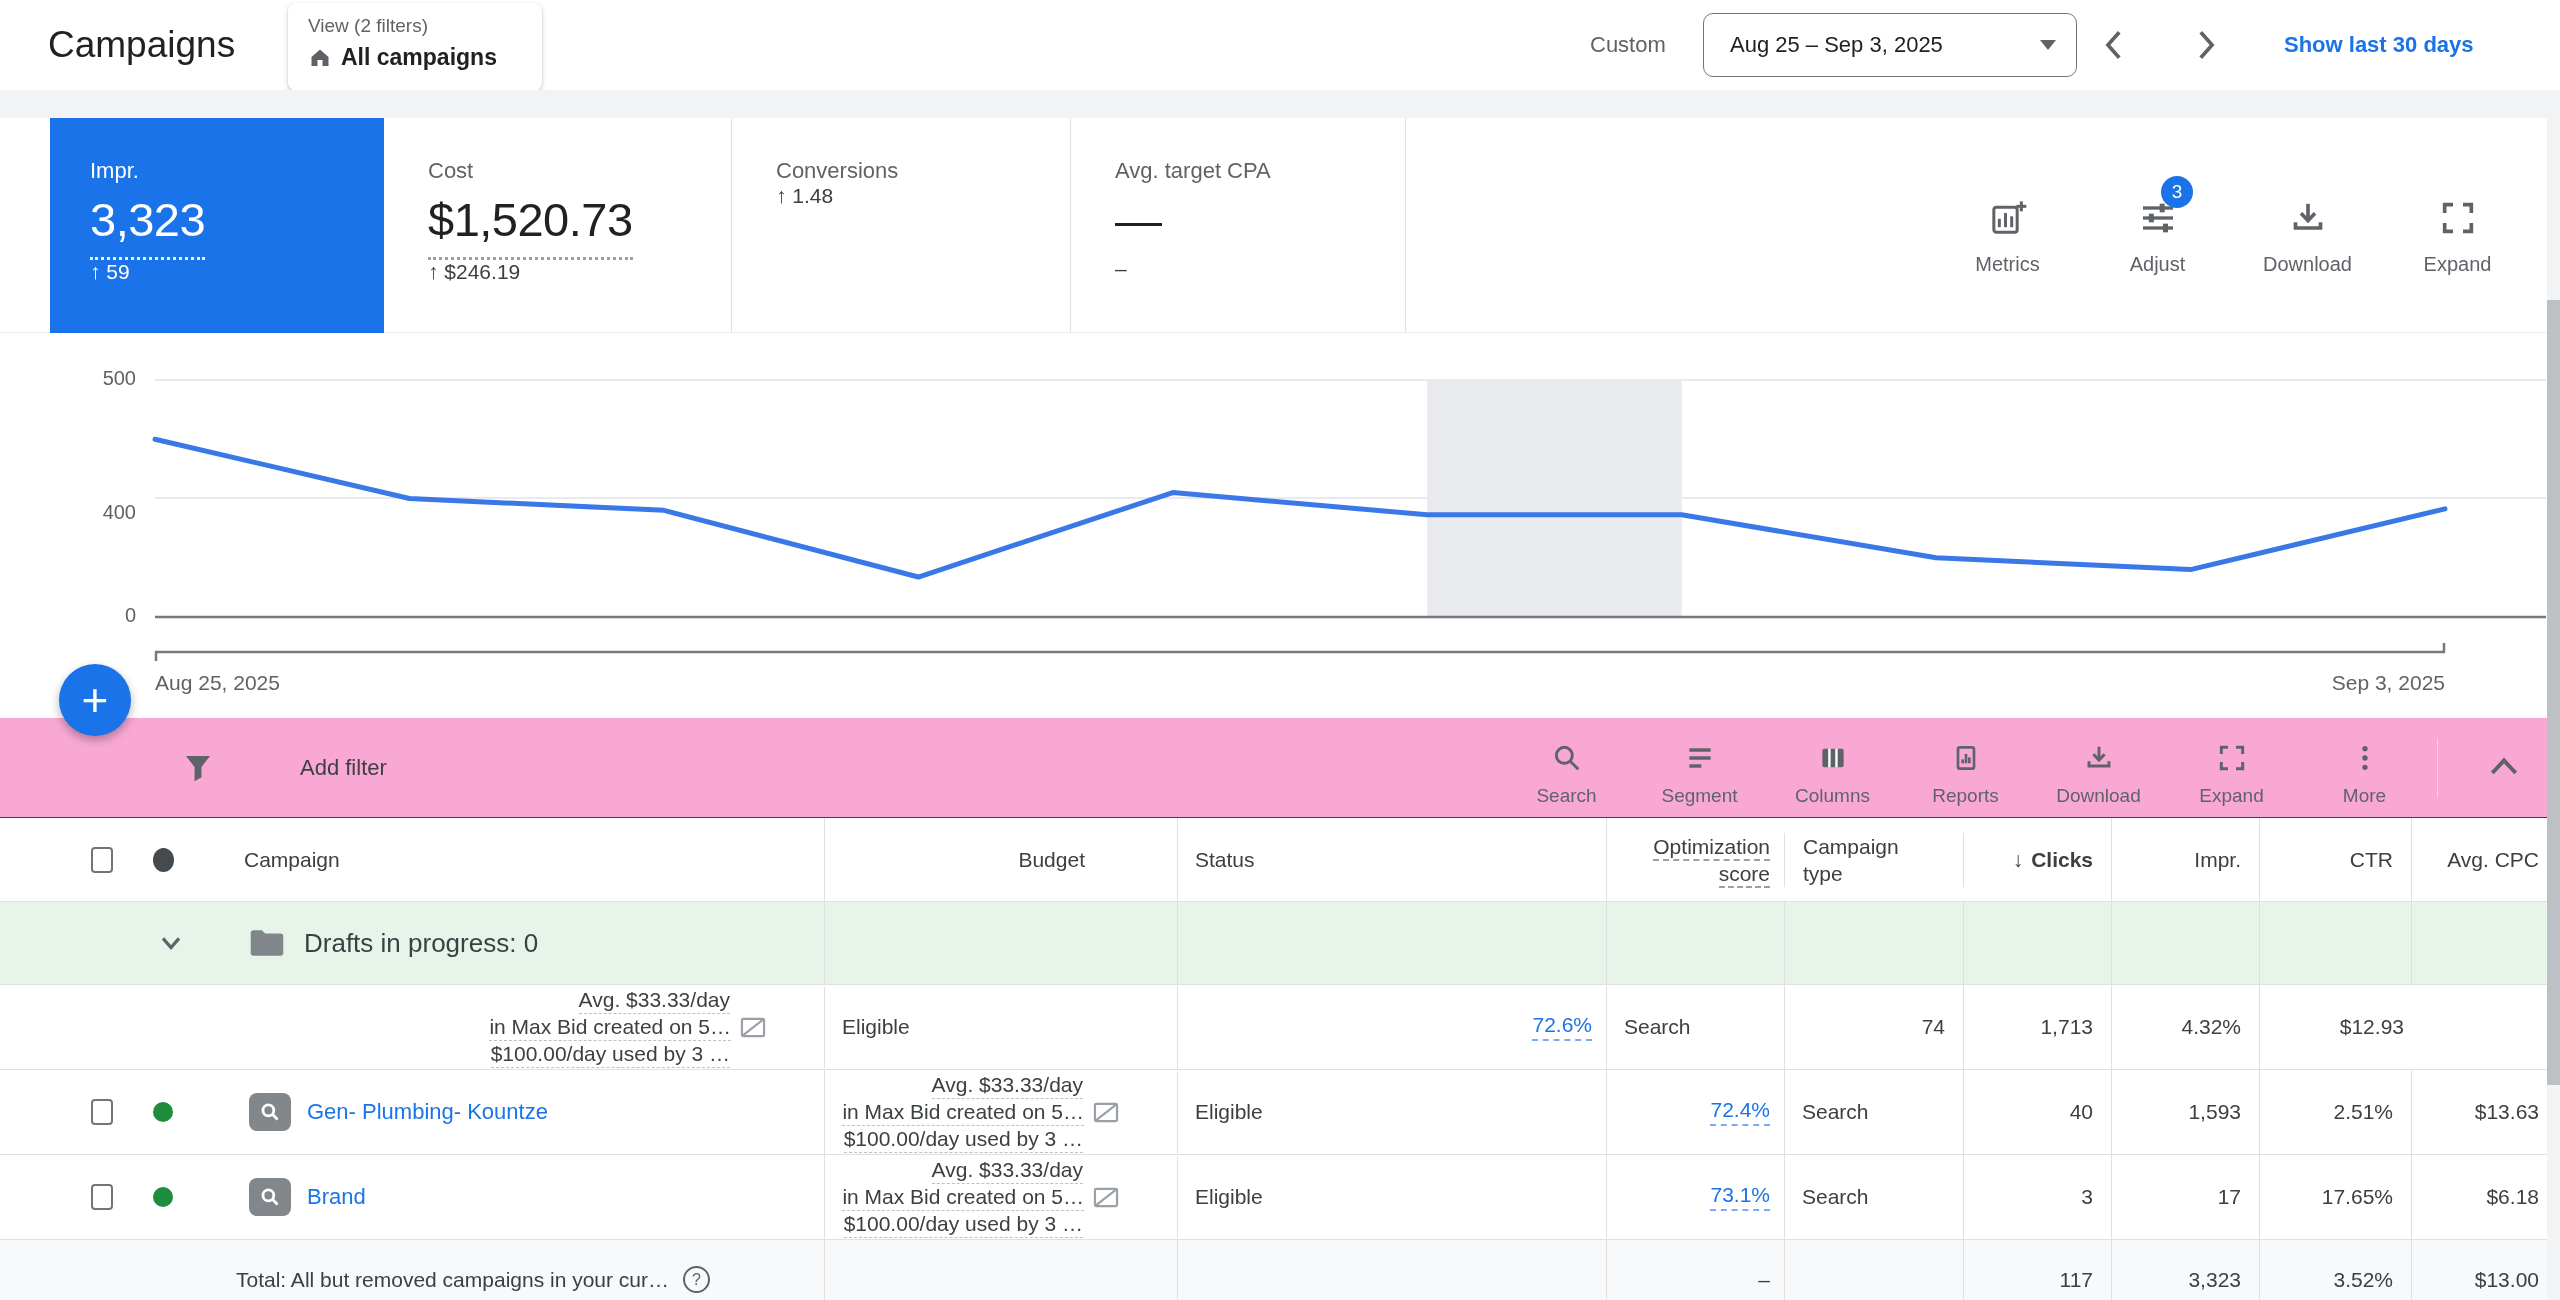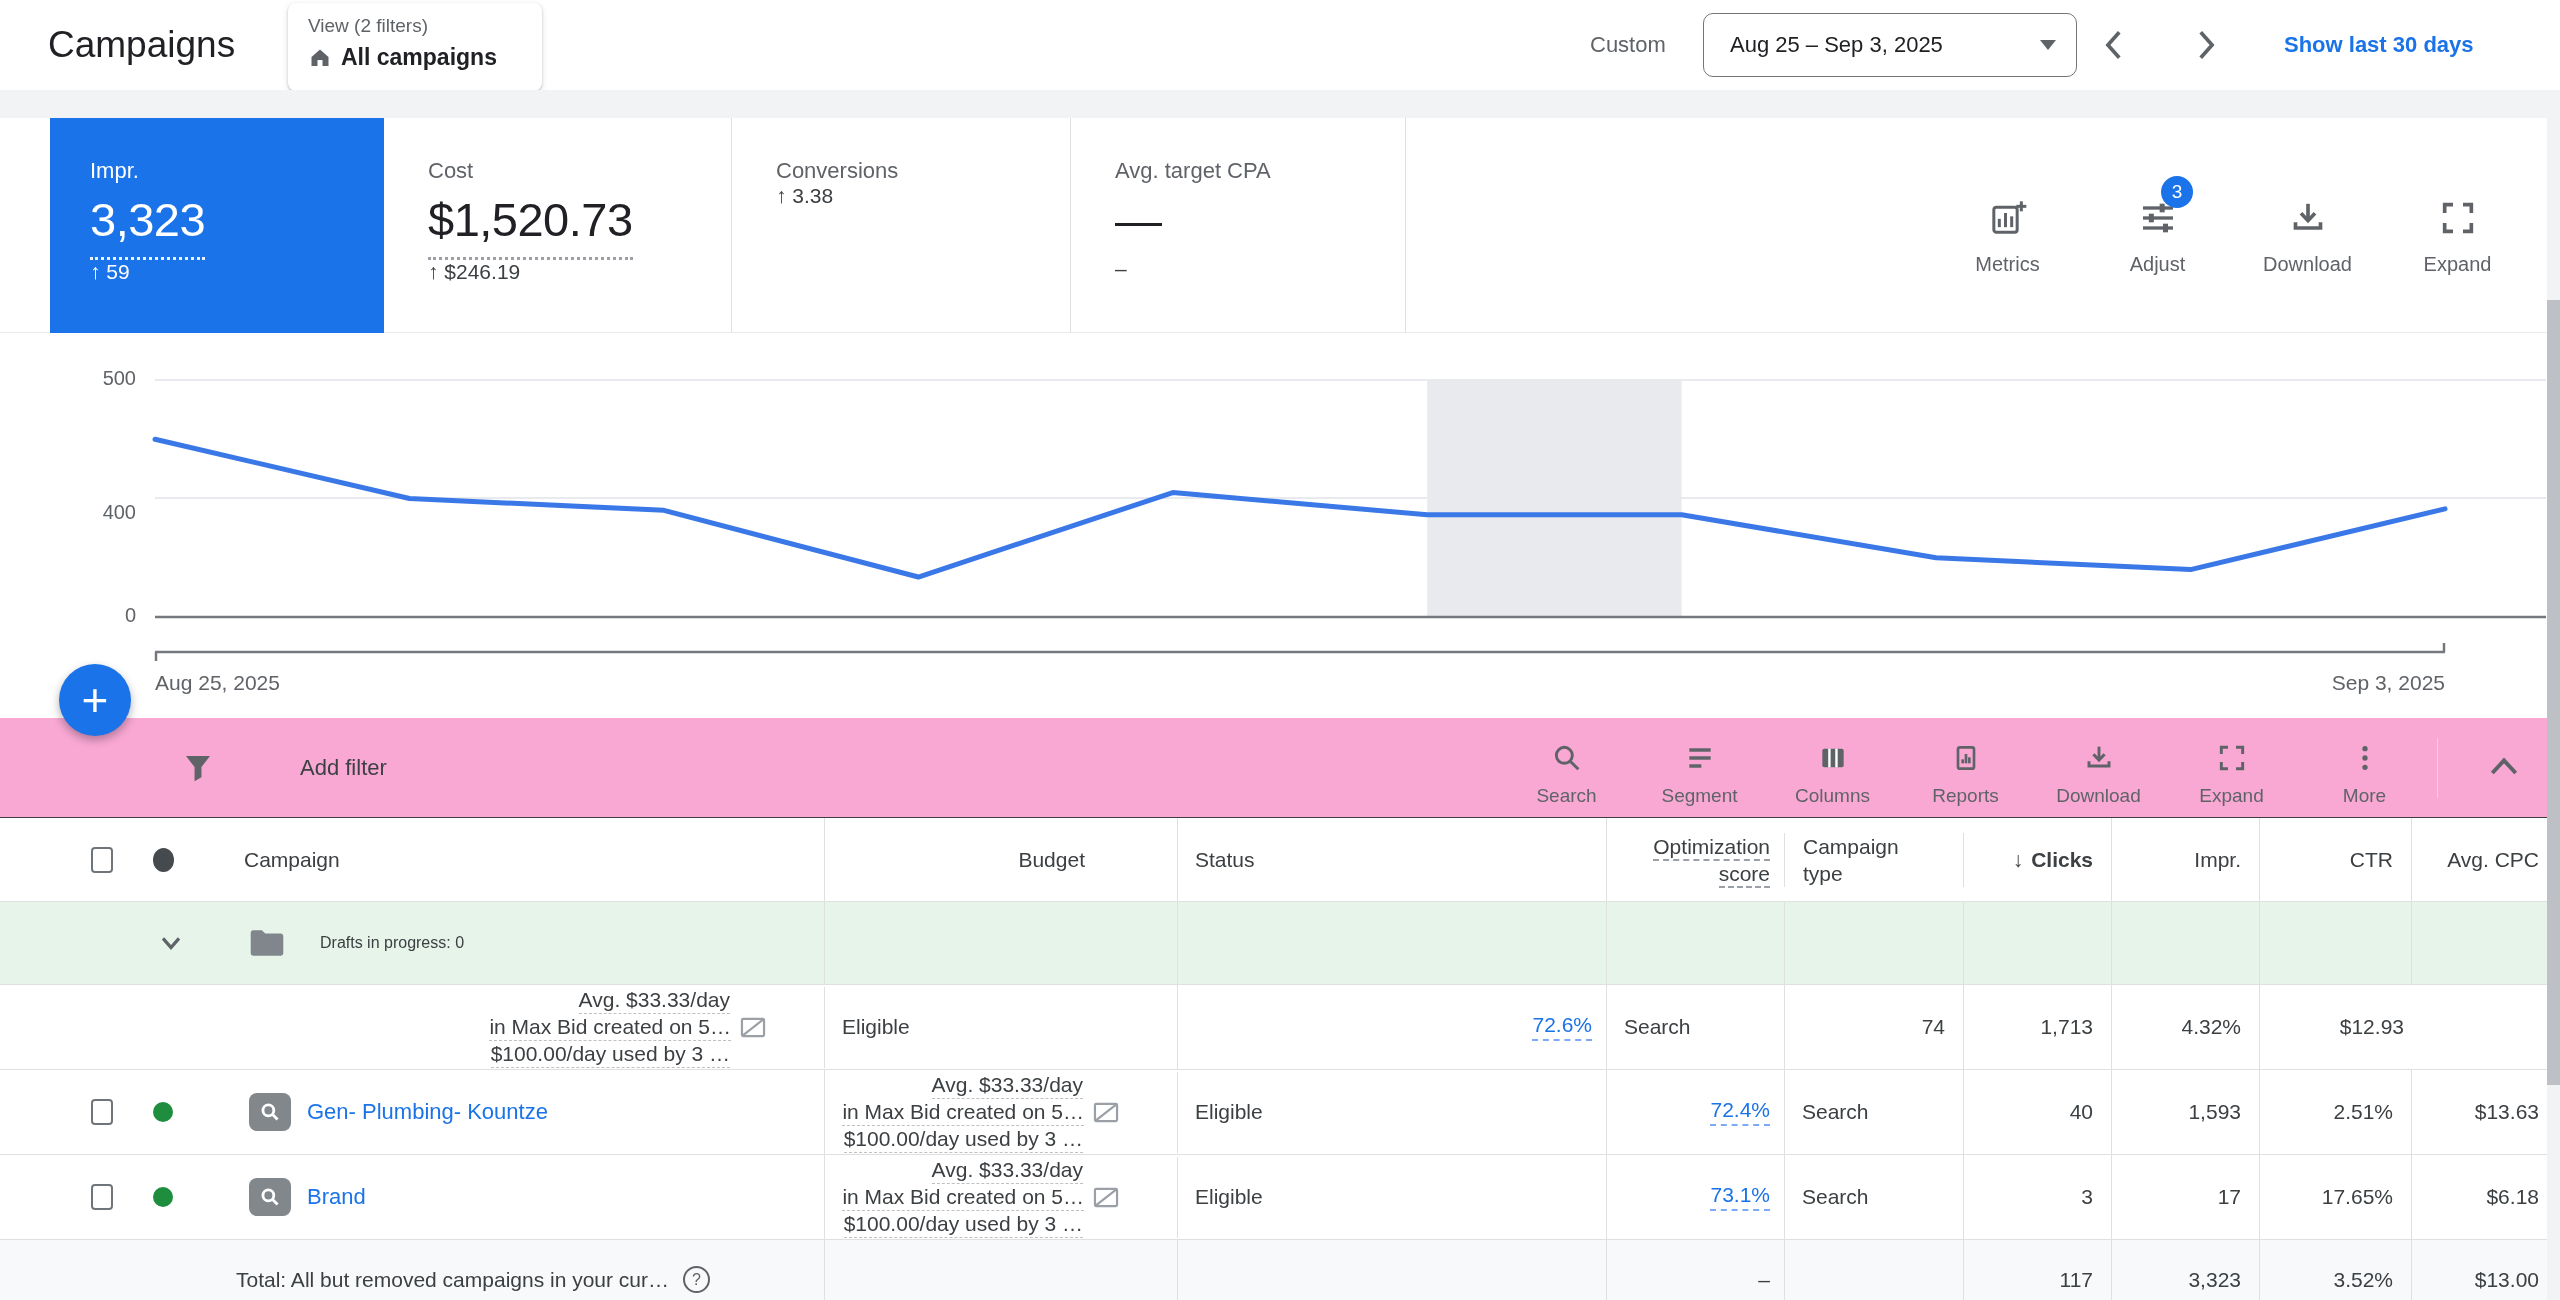--- a/index.html
+++ b/index.html
@@ -106,21 +106,21 @@
   .camp-name{margin-left:16px;font-size:22px;color:#1a73e8;text-decoration:none;cursor:pointer;}
   .th-budget{justify-content:flex-end;padding-right:92px;}
   .th-block{display:block !important;align-self:center;height:auto !important;line-height:27px;}
   .th-opt{text-align:right;padding-right:14px;}
   .th-type{padding-left:18px;}
   .dash-u{border-bottom:2px dashed #9aa0a6;padding-bottom:1px;}
   .th-clicks{font-weight:700;}
   .sort-arrow{margin-right:8px;font-weight:400;}
   .g-chev{margin-left:155px;flex:0 0 auto;}
   .g-folder{margin-left:59px;flex:0 0 auto;}
-  .g-label{margin-left:32px;font-size:16px;}
+  .g-label{margin-left:16px;font-size:26px;}
   .cell-budget{display:block !important;height:auto !important;align-self:center;
                text-align:right;padding-right:56px;font-size:18px;line-height:25px;color:#3c4043;}
   .b-line{display:inline-block;border-bottom:1.5px dashed #bdc1c6;padding-bottom:1px;white-space:nowrap;}
   .b-edge{margin-right:38px;}
   .b-mid{display:flex;justify-content:flex-end;align-items:flex-start;gap:7px;}
   .opt-link{color:#1a73e8;border-bottom:2px dashed #7baaf7;padding-bottom:2px;cursor:pointer;}
   .tot-label-cell{padding-left:236px;}
   .help-icon{margin-left:14px;width:27px;height:27px;border-radius:50%;border:2px solid #5f6368;
              display:flex;align-items:center;justify-content:center;font-size:16px;color:#5f6368;
              flex:0 0 auto;cursor:pointer;}
@@ -179,21 +179,21 @@
       <div><span class="c-value dotted">3,323</span></div>
       <div class="c-delta">↑ 59</div>
     </div>
     <div class="card card-cost">
       <div class="c-label">Cost</div>
       <div><span class="c-value dotted">$1,520.73</span></div>
       <div class="c-delta">↑ $246.19</div>
     </div>
     <div class="card card-conv">
       <div class="c-label">Conversions</div>
-      <div class="c-delta">↑ 3.38</div>
+      <div class="c-delta">↑ 1.48</div>
     </div>
     <div class="card card-cpa">
       <div class="c-label">Avg. target CPA</div>
       <div><span class="c-value">—</span></div>
       <div class="c-delta">–</div>
     </div>
 
     <div class="card-actions">
       <button class="action-item">
         <span>

